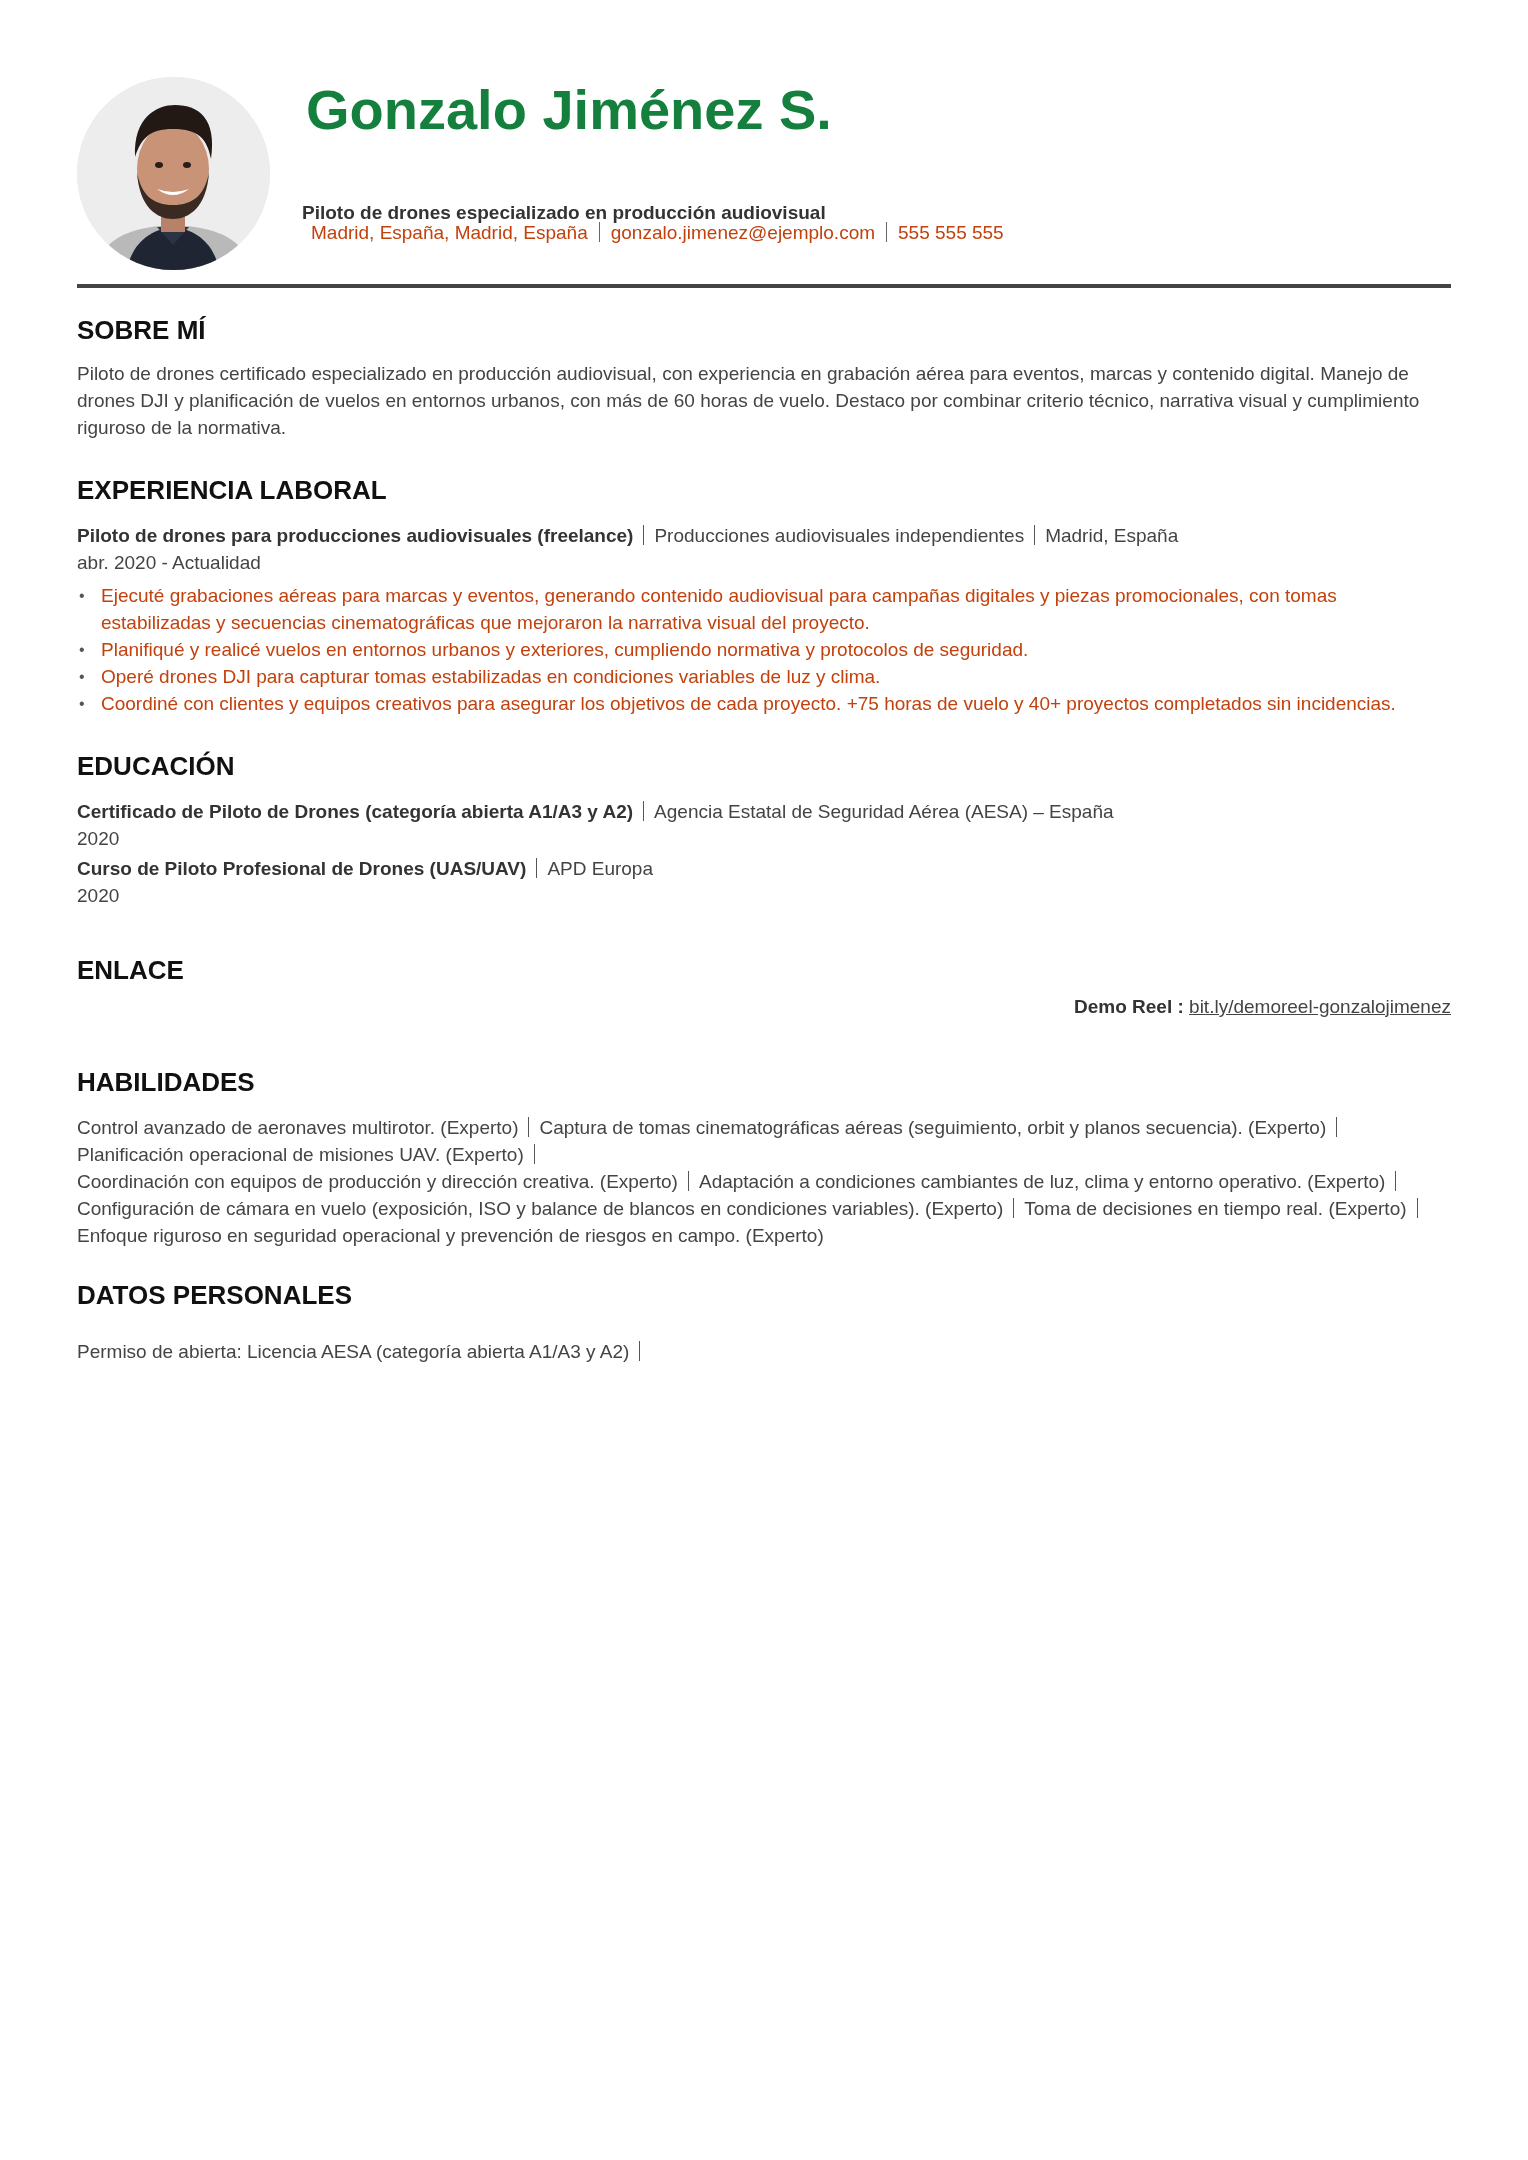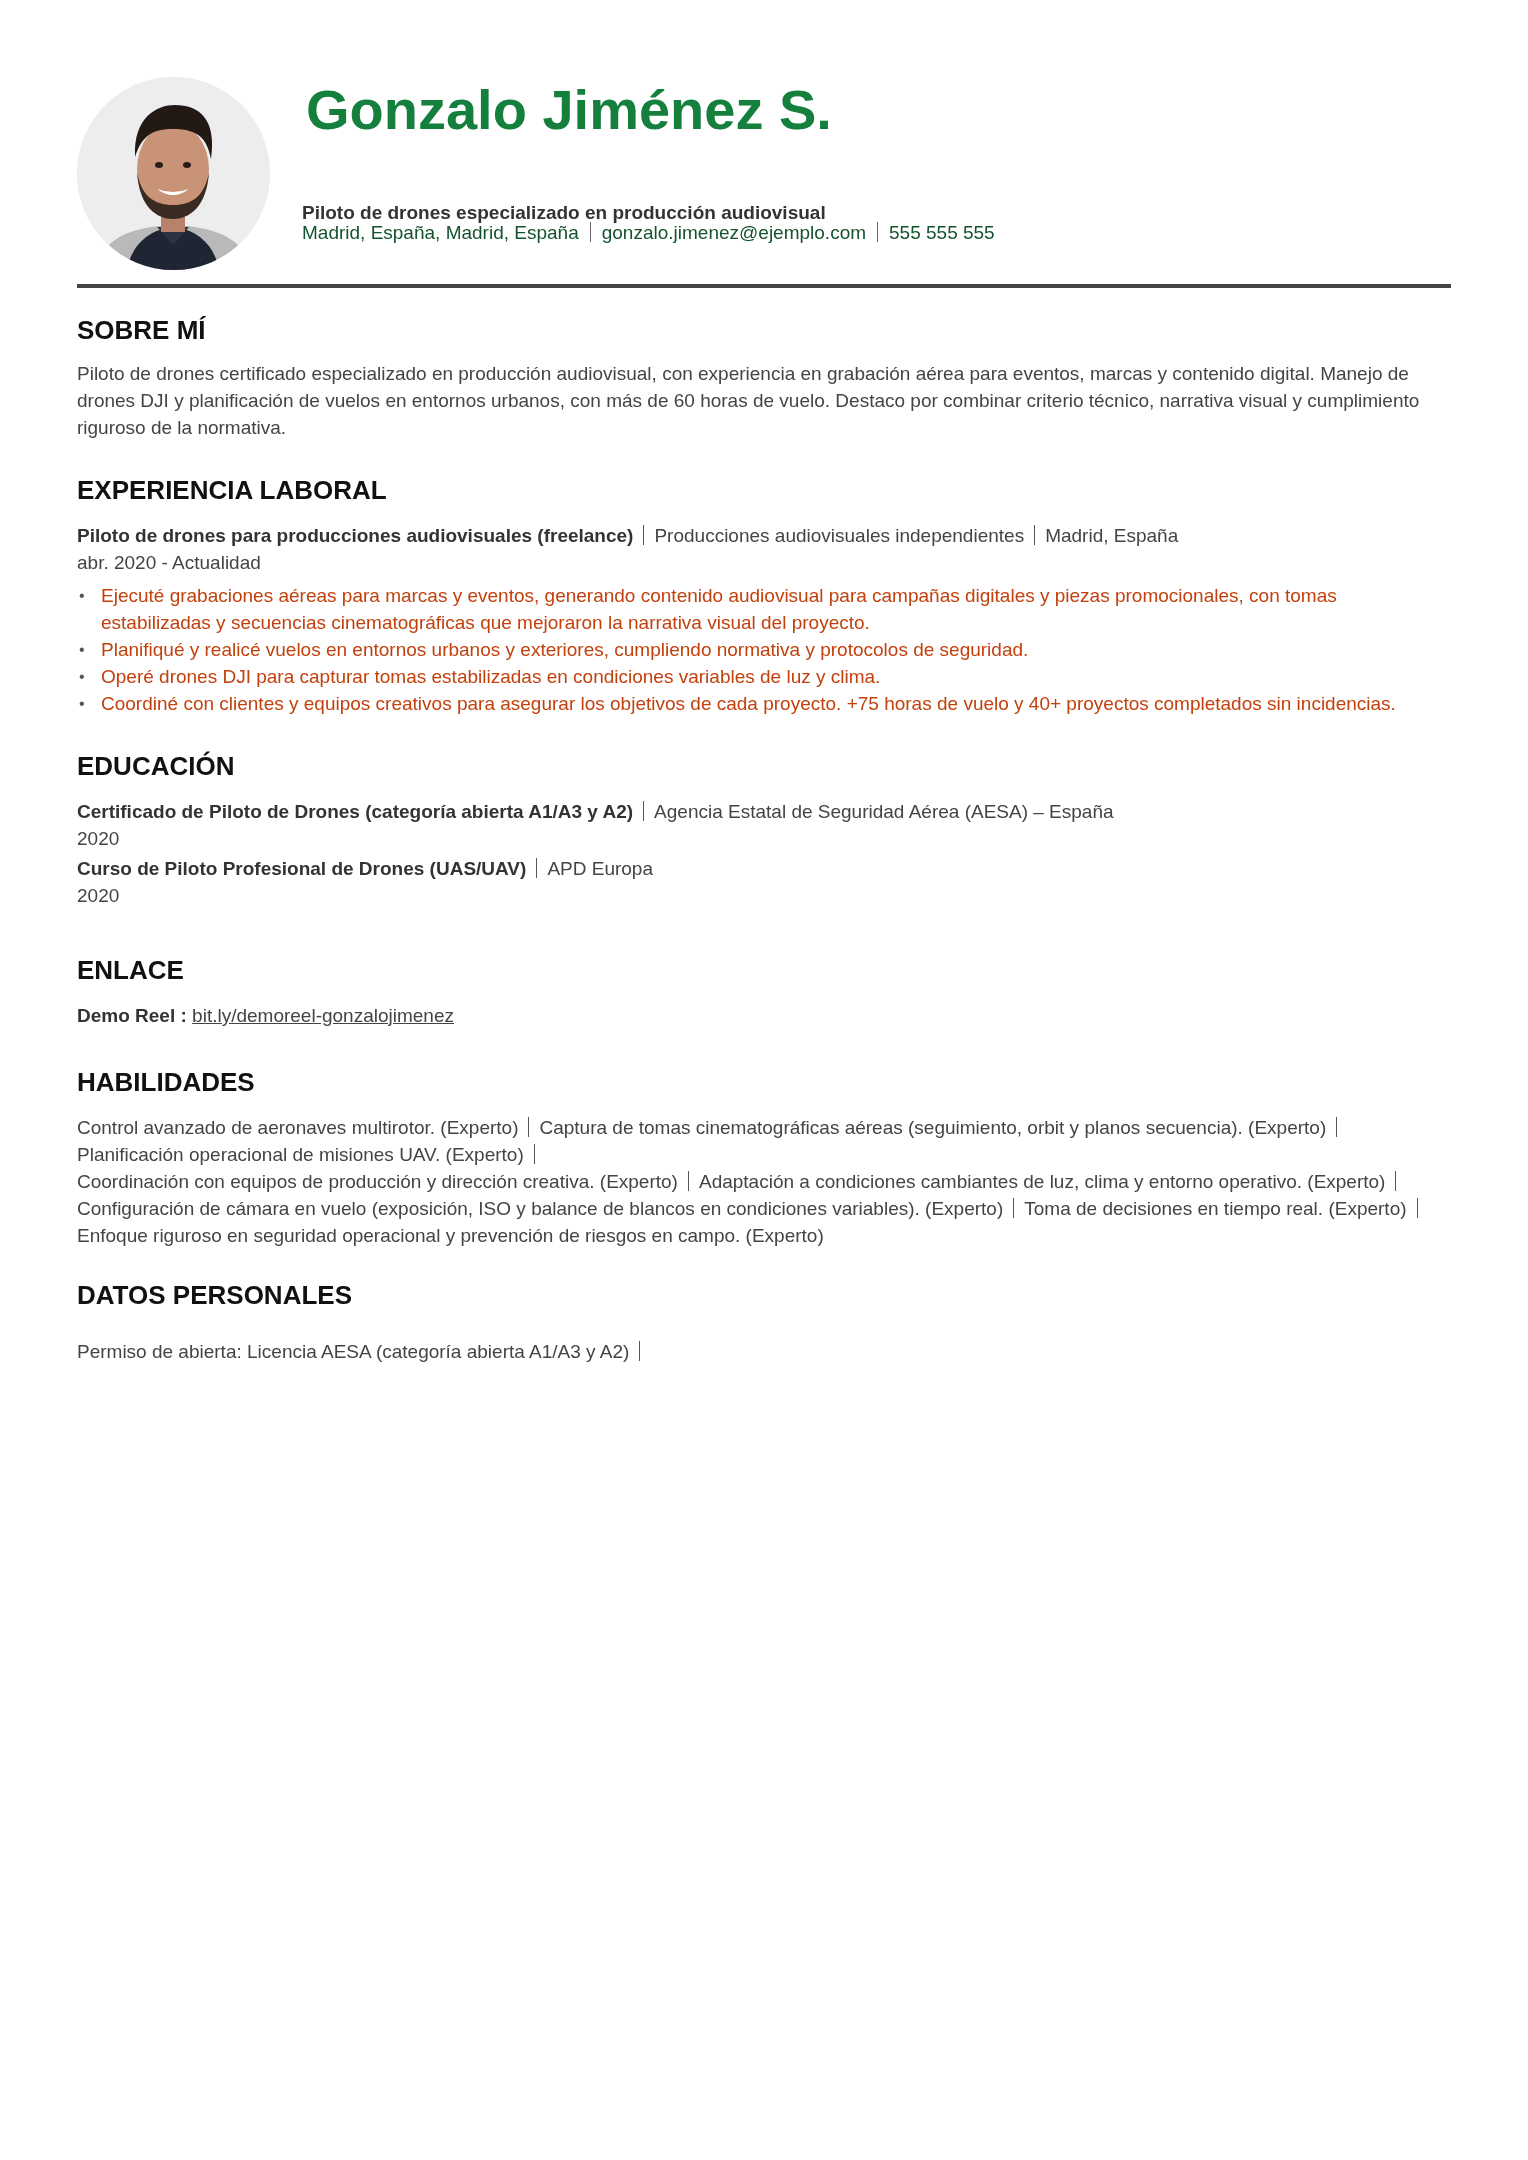--- a/index.html
+++ b/index.html
@@ -4,21 +4,21 @@
 <style>
   html, body { margin: 0; padding: 0; background: #ffffff; }
   body { width: 1528px; height: 2160px; position: relative; font-family: "Liberation Sans", "DejaVu Sans", sans-serif; color: #444; }
   .page { position: absolute; left: 77px; top: 0; width: 1374px; }
 
   .header { position: relative; height: 288px; }
   .avatar { position: absolute; left: 0; top: 77px; width: 193px; height: 193px; border-radius: 50%; background: #ececec; overflow: hidden; }
   .avatar svg { display: block; width: 100%; height: 100%; }
   .name { position: absolute; left: 225px; top: 78px; margin: 4px; font-size: 56px; font-weight: bold; color: #15803d; letter-spacing: 0px; line-height: 1; white-space: nowrap; }
   .headline { position: absolute; left: 225px; top: 186px; font-size: 19px; font-weight: bold; color: #333; white-space: nowrap; margin-top: 16px; }
-  .contact { position: absolute; left: 225px; top: 222px; font-size: 19px; color: #14532d; white-space: nowrap; }
+  .contact { position: absolute; left: 234px; top: 222px; font-size: 19px; color: #c2410c; white-space: nowrap; }
   .sep { display: inline-block; width: 1px; height: 20px; background: #666; margin: 0 11px; vertical-align: -3px; }
   .rule { position: absolute; left: 0; top: 284px; width: 1374px; height: 4px; background: #444; }
 
   .section { position: absolute; left: 0; width: 1374px; }
   .sec-title { margin: 0; font-size: 26px; font-weight: bold; color: #111; line-height: 30px; }
   .body { font-size: 19px; line-height: 27px; color: #444; }
   .bold { font-weight: bold; color: #333; }
   ul.bullets { list-style: none; margin: 6px 0 0 0; padding: 0; }
   ul.bullets li { position: relative; padding-left: 24px; font-size: 19px; line-height: 27px; color: #c2410c; }
   ul.bullets li::before { content: "•"; position: absolute; left: 2px; top: 0; color: #555; font-size: 16px; }
@@ -88,21 +88,21 @@
     <div class="edu-item" style="margin-top:3px;">
       <div class="body">
         <span class="bold">Curso de Piloto Profesional de Drones (UAS/UAV)</span><span class="pipe"></span><span>APD Europa</span>
       </div>
       <div class="body">2020</div>
     </div>
   </div>
 
   <div class="section" style="top:955px;">
     <h2 class="sec-title">ENLACE</h2>
-    <div class="body" style="margin-top:17px;">
+    <div class="body" style="margin-top:8px;text-align:right;">
       <span class="bold">Demo Reel</span>
       <span class="bold">:</span>
       <a class="link">bit.ly/demoreel-gonzalojimenez</a>
     </div>
   </div>
 
   <div class="section" style="top:1067px;">
     <h2 class="sec-title">HABILIDADES</h2>
     <div style="margin-top:17px;">
       <div class="skill-line">

